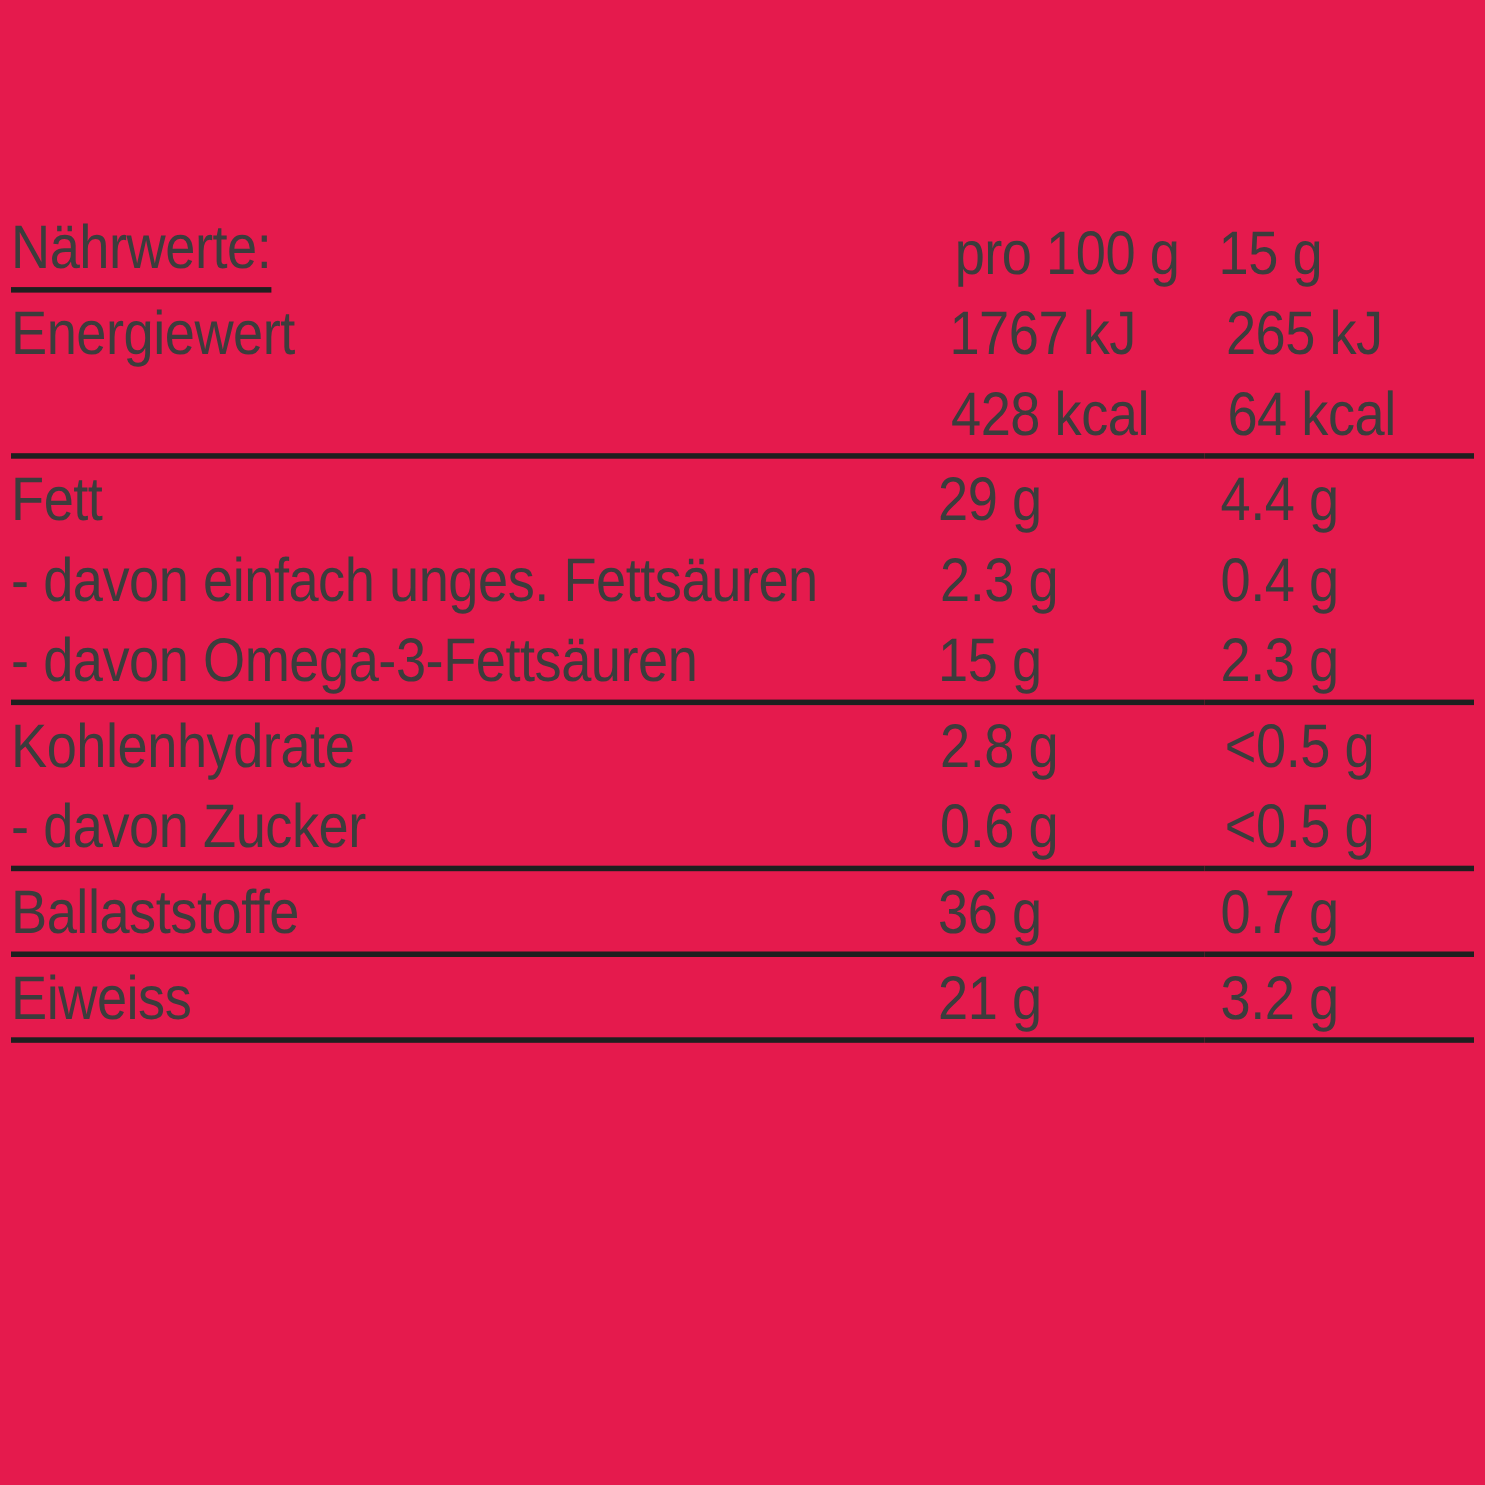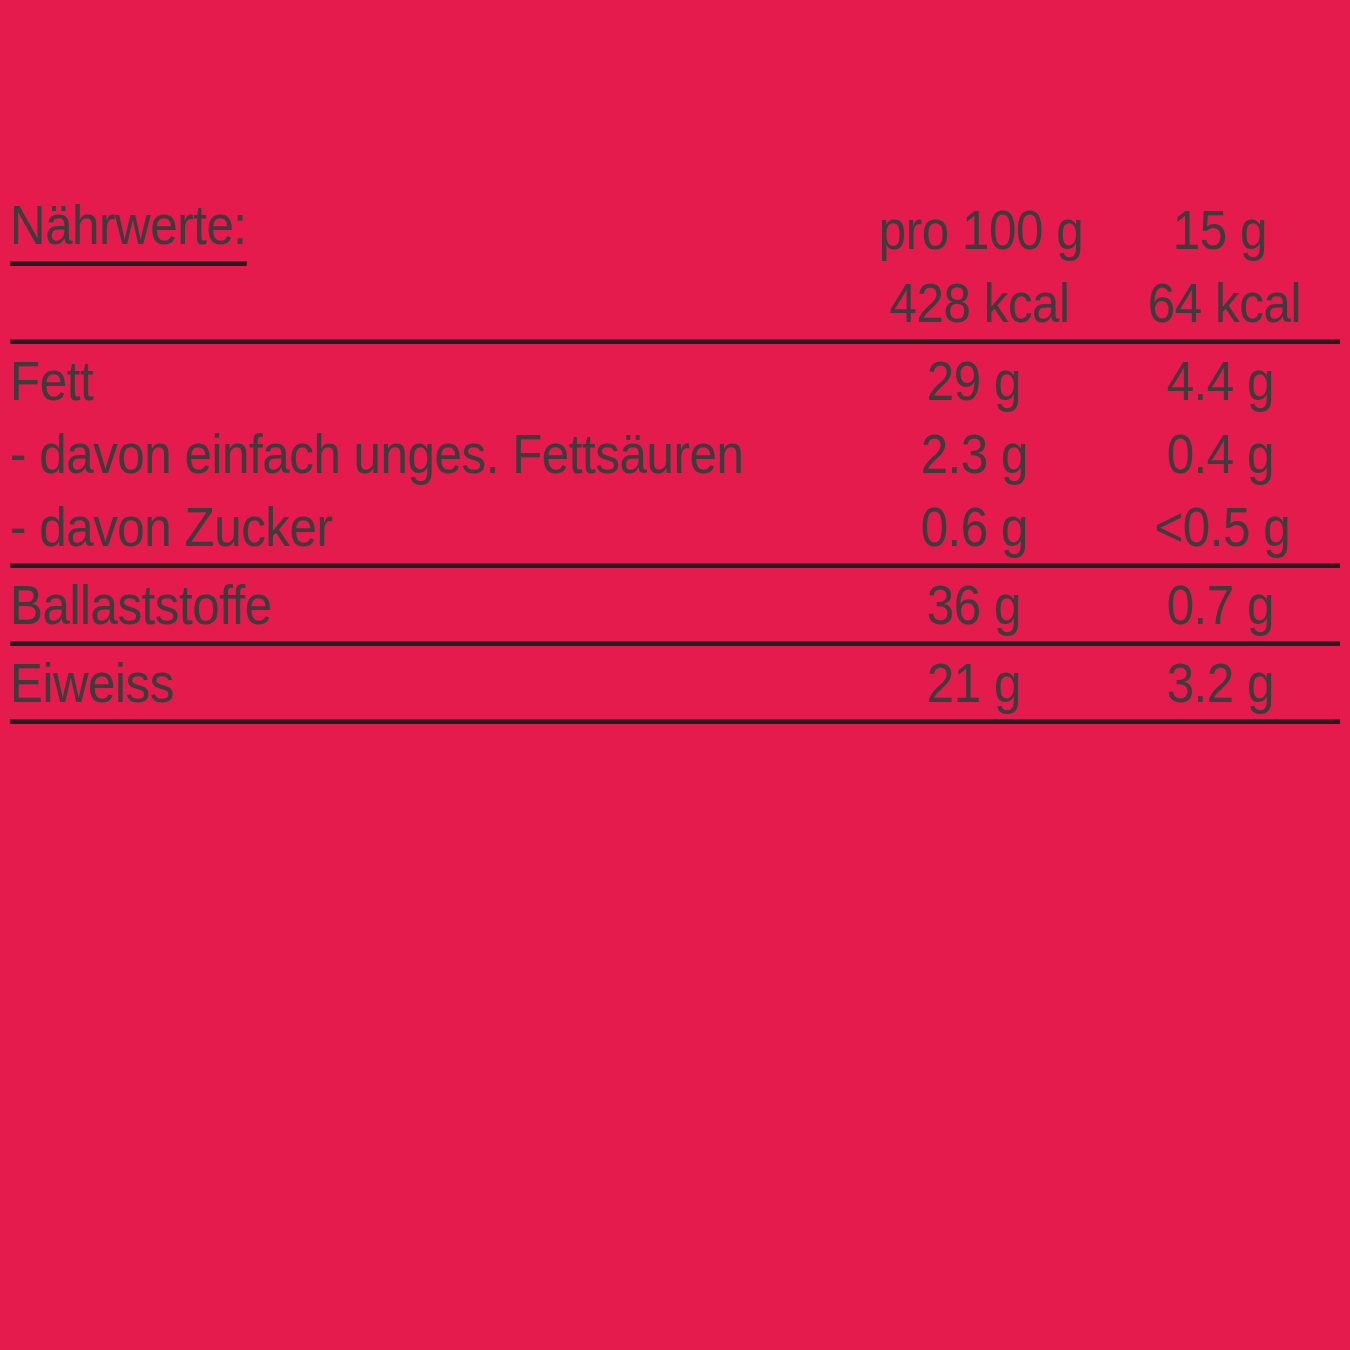--- a/index.html
+++ b/index.html
@@ -29,21 +29,21 @@
   col.c-per100 { width: 255px; }
   col.c-per15 { width: 245px; }
   td {
     padding: 0;
     height: 73px;
     vertical-align: middle;
     white-space: nowrap;
     overflow: visible;
   }
   td.cell-label { text-align: left; }
-  td.cell-val { text-align: center; }
+  td.cell-val { text-align: left; }
   td.cell-val.last { padding-right: 8px; }
   tr.has-divider td { border-bottom: 5px solid; }
   
   .t {
     display: inline-block;
     transform: scaleX(0.88);
   }
   .cell-label .t { transform-origin: 0 50%; }
   .cell-val .t { transform-origin: 100% 50%; }
   .uline {
@@ -67,34 +67,49 @@
           <span class="t uline">Nährwerte:</span>
         </td>
         <td class="cell-val">
           <span class="t">pro 100 g</span>
         </td>
         <td class="cell-val last">
           <span class="t">15 g</span>
         </td>
       </tr>
 
+    <tr>
+          <td class="cell-label"><span class="t">Energiewert</span></td>
+          <td class="cell-val"><span class="t">1767 kJ</span></td>
+          <td class="cell-val last"><span class="t">265 kJ</span></td>
+        </tr>
         <tr class="has-divider">
           <td class="cell-label"><span class="t"></span></td>
           <td class="cell-val"><span class="t">428 kcal</span></td>
           <td class="cell-val last"><span class="t">64 kcal</span></td>
         </tr>
         <tr>
           <td class="cell-label"><span class="t">Fett</span></td>
           <td class="cell-val"><span class="t">29 g</span></td>
           <td class="cell-val last"><span class="t">4.4 g</span></td>
         </tr>
         <tr>
           <td class="cell-label"><span class="t">- davon einfach unges. Fettsäuren</span></td>
           <td class="cell-val"><span class="t">2.3 g</span></td>
           <td class="cell-val last"><span class="t">0.4 g</span></td>
+        </tr>
+        <tr class="has-divider">
+          <td class="cell-label"><span class="t">- davon Omega-3-Fettsäuren</span></td>
+          <td class="cell-val"><span class="t">15 g</span></td>
+          <td class="cell-val last"><span class="t">2.3 g</span></td>
+        </tr>
+        <tr>
+          <td class="cell-label"><span class="t">Kohlenhydrate</span></td>
+          <td class="cell-val"><span class="t">2.8 g</span></td>
+          <td class="cell-val last"><span class="t">&lt;0.5 g</span></td>
         </tr>
         <tr class="has-divider">
           <td class="cell-label"><span class="t">- davon Zucker</span></td>
           <td class="cell-val"><span class="t">0.6 g</span></td>
           <td class="cell-val last"><span class="t">&lt;0.5 g</span></td>
         </tr>
         <tr class="has-divider">
           <td class="cell-label"><span class="t">Ballaststoffe</span></td>
           <td class="cell-val"><span class="t">36 g</span></td>
           <td class="cell-val last"><span class="t">0.7 g</span></td>

